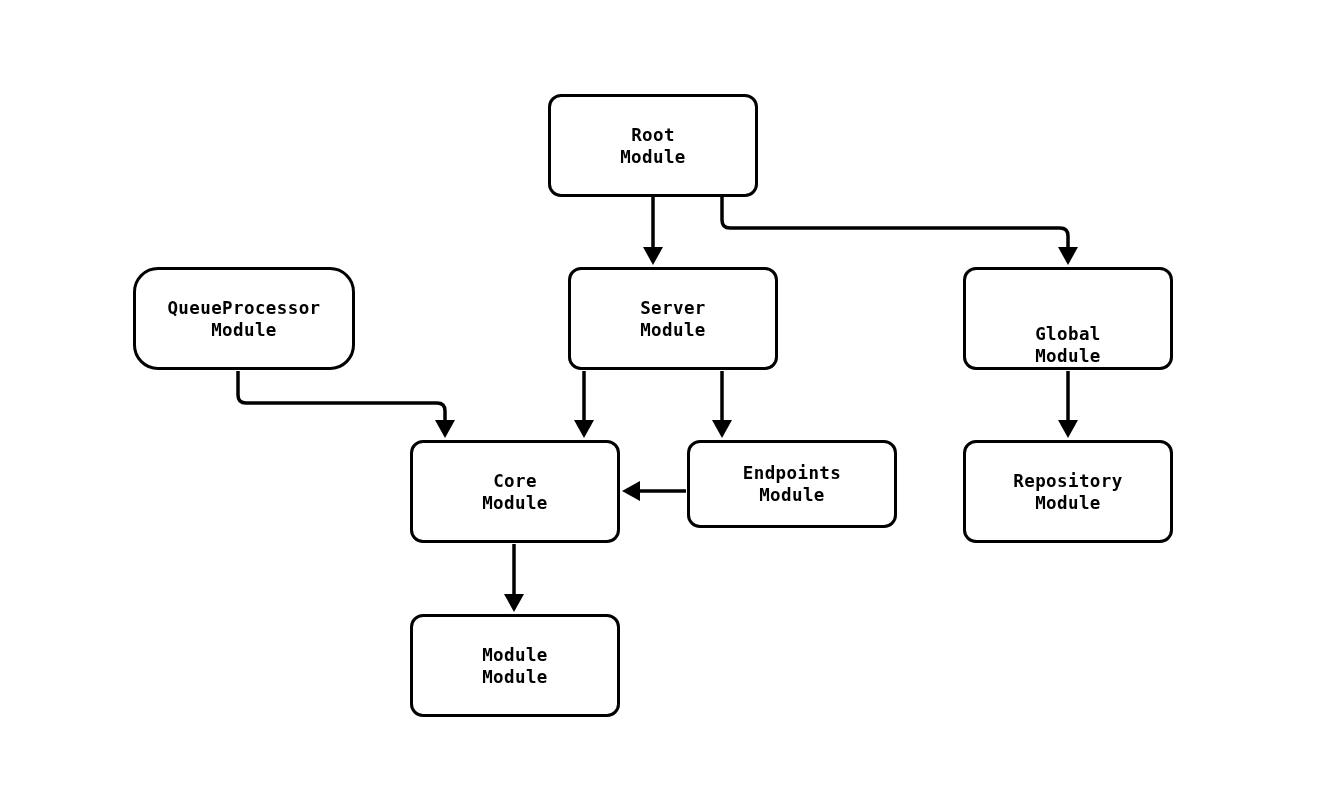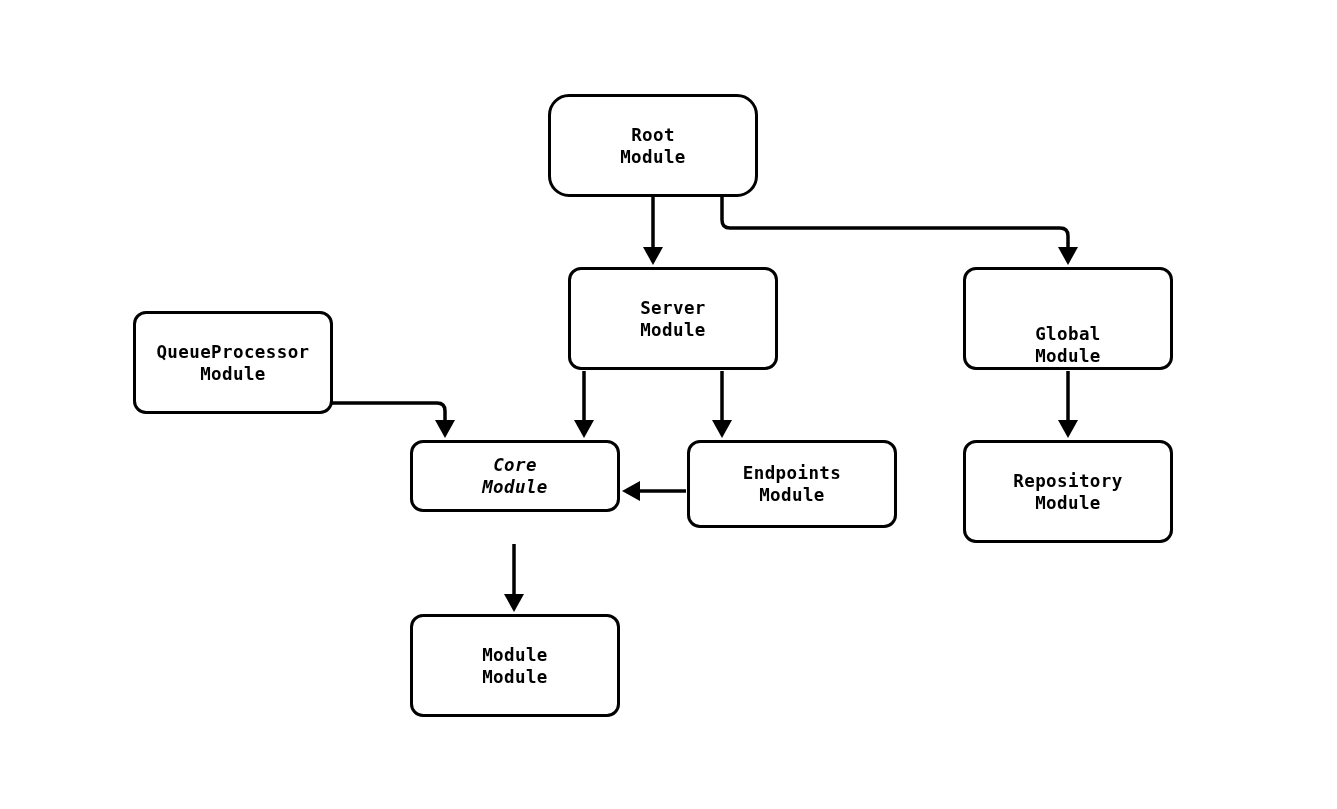--- a/index.html
+++ b/index.html
@@ -88,41 +88,41 @@
         <polygon points="1058,420 1078,420 1068,438" fill="#000000"></polygon>
         <title>Global Module to Repository Module</title>
       </g>
       <g>
         <path d="M 514,544 L 514,599" fill="none" stroke="#000000" stroke-width="3.5" stroke-linecap="butt" stroke-linejoin="round"></path>
         <polygon points="504,594 524,594 514,612" fill="#000000"></polygon>
         <title>Core Module to Queue Module</title>
       </g>
     </svg>
 
-  <div class="node" title="Root Module" style="left: 548px; top: 94px; width: 210px; height: 103px; border-radius: 21px; border-width: 3.5px; border-color: rgb(0, 0, 0); background: rgb(255, 255, 255);">
+  <div class="node" title="Root Module" style="left: 548px; top: 94px; width: 210px; height: 103px; border-radius: 13px; border-width: 3.5px; border-color: rgb(0, 0, 0); background: rgb(255, 255, 255);">
     <span class="node-line">Root</span>
     <span class="node-line">Module</span>
   </div>
 
-  <div class="node" title="QueueProcessor Module" style="left: 133px; top: 267px; width: 200px; height: 103px; border-radius: 13px; border-width: 3.5px; border-color: rgb(0, 0, 0); background: rgb(255, 255, 255); margin-top: 44px;">
+  <div class="node" title="QueueProcessor Module" style="left: 133px; top: 267px; width: 222px; height: 103px; border-radius: 25px; border-width: 3.5px; border-color: rgb(0, 0, 0); background: rgb(255, 255, 255);">
     <span class="node-line">QueueProcessor</span>
     <span class="node-line">Module</span>
   </div>
 
   <div class="node" title="Server Module" style="left: 548px; top: 267px; width: 210px; height: 103px; border-radius: 13px; border-width: 3.5px; border-color: rgb(0, 0, 0); background: rgb(255, 255, 255); margin-left: 20px;">
     <span class="node-line">Server</span>
     <span class="node-line">Module</span>
   </div>
 
   <div class="node" title="Global Module" style="left: 963px; top: 267px; width: 210px; height: 103px; border-radius: 13px; border-width: 3.5px; border-color: rgb(0, 0, 0); background: rgb(255, 255, 255); justify-content: flex-end;">
     <span class="node-line">Global</span>
     <span class="node-line">Module</span>
   </div>
 
-  <div class="node" title="Core Module" style="left: 410px; top: 440px; width: 210px; height: 72px; border-radius: 13px; border-width: 3.5px; border-color: rgb(0, 0, 0); background: rgb(255, 255, 255); font-style: italic;">
+  <div class="node" title="Core Module" style="left: 410px; top: 440px; width: 210px; height: 103px; border-radius: 13px; border-width: 3.5px; border-color: rgb(0, 0, 0); background: rgb(255, 255, 255);">
     <span class="node-line">Core</span>
     <span class="node-line">Module</span>
   </div>
 
   <div class="node" title="Endpoints Module" style="left: 687px; top: 440px; width: 210px; height: 88px; border-radius: 13px; border-width: 3.5px; border-color: rgb(0, 0, 0); background: rgb(255, 255, 255);">
     <span class="node-line">Endpoints</span>
     <span class="node-line">Module</span>
   </div>
 
   <div class="node" title="Repository Module" style="left: 963px; top: 440px; width: 210px; height: 103px; border-radius: 13px; border-width: 3.5px; border-color: rgb(0, 0, 0); background: rgb(255, 255, 255);">

